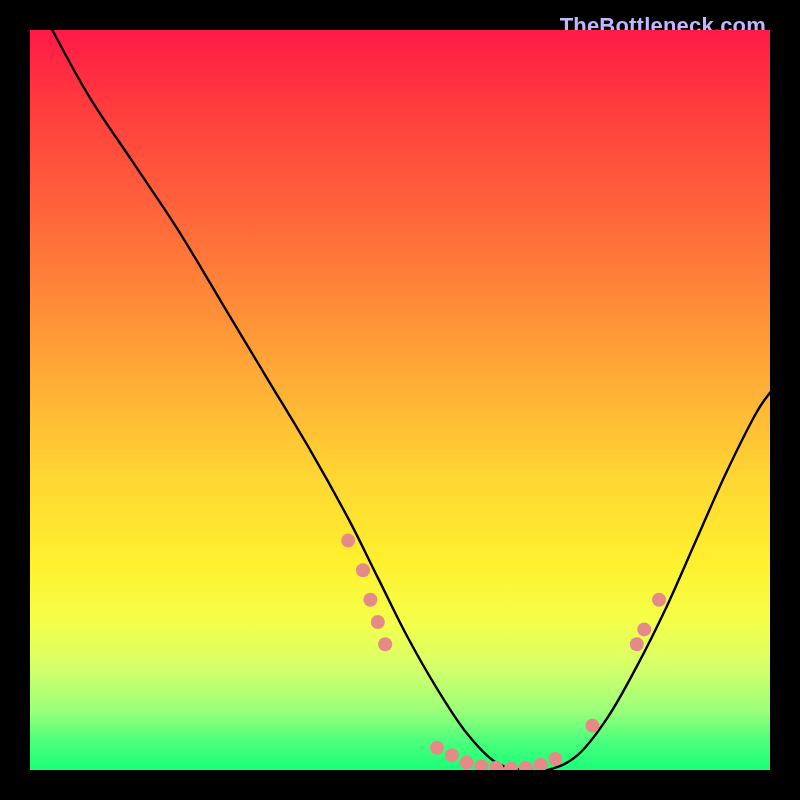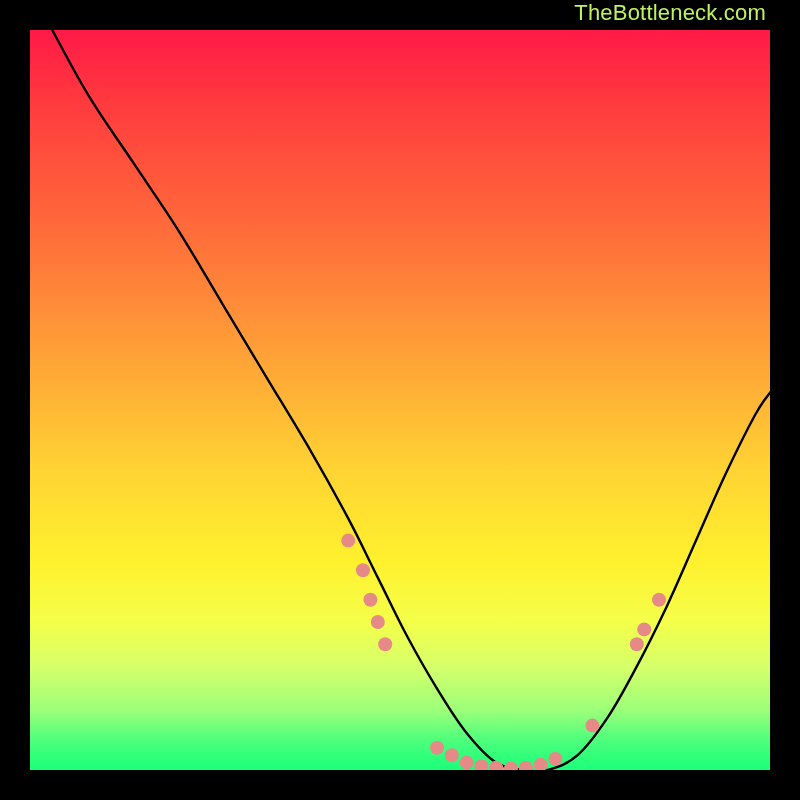--- a/index.html
+++ b/index.html
@@ -34,25 +34,25 @@
       #fff12e 72%,
       #f4ff4a 80%,
       #d6ff6a 86%,
       #9bff7a 92%,
       #4dff7c 96%,
       #1aff79 100%
     );
   }
   .watermark {
     position: absolute;
-    top: 0;
+    top: 13px;
     right: 34px;
-    color: #bef264;
+    color: #c4b5fd;
     font-size: 22px;
-    font-weight: 400;
+    font-weight: 700;
     letter-spacing: 0.2px;
     user-select: none;
   }
   svg.overlay {
     position: absolute;
     left: 0;
     top: 0;
     width: 740px;
     height: 740px;
   }

